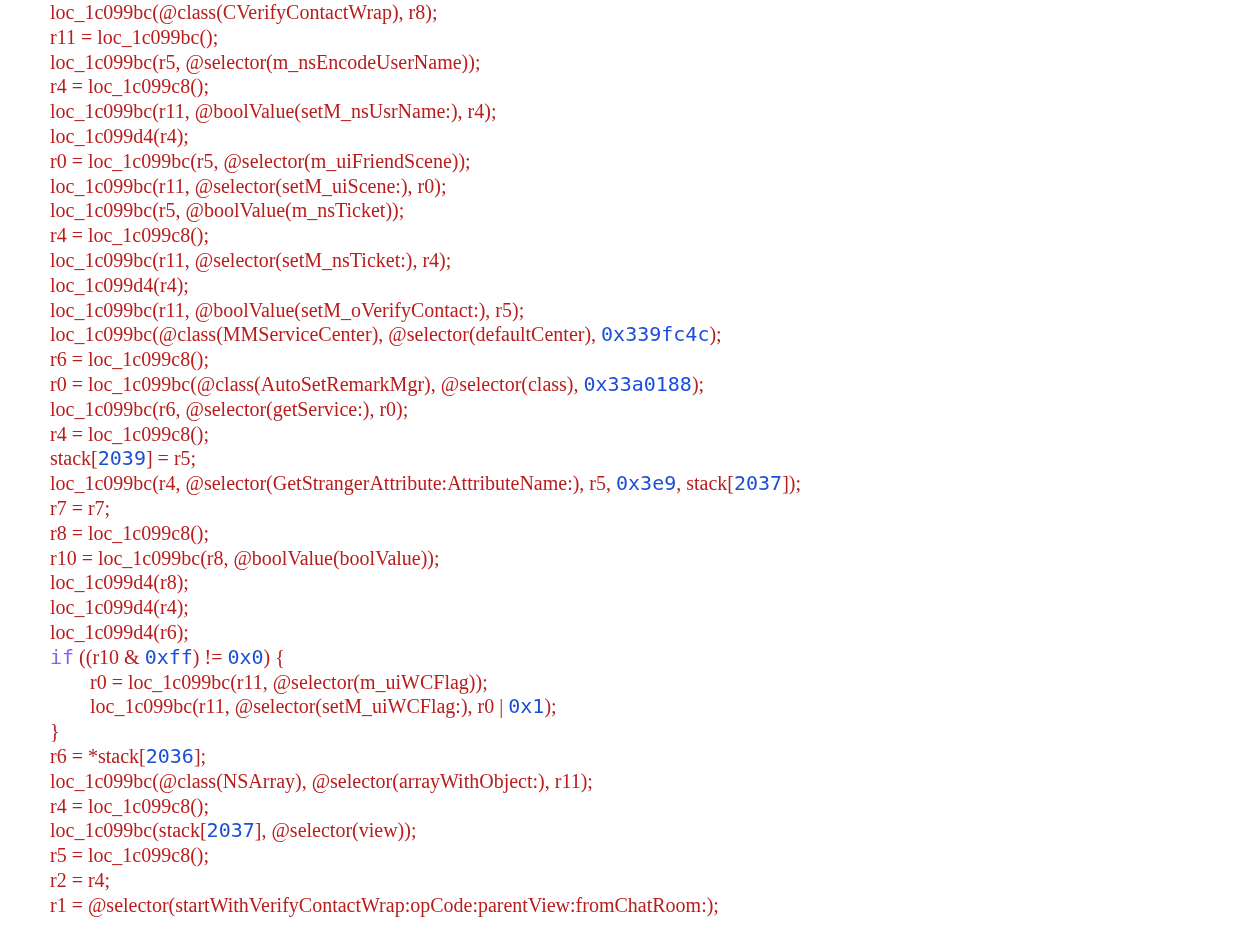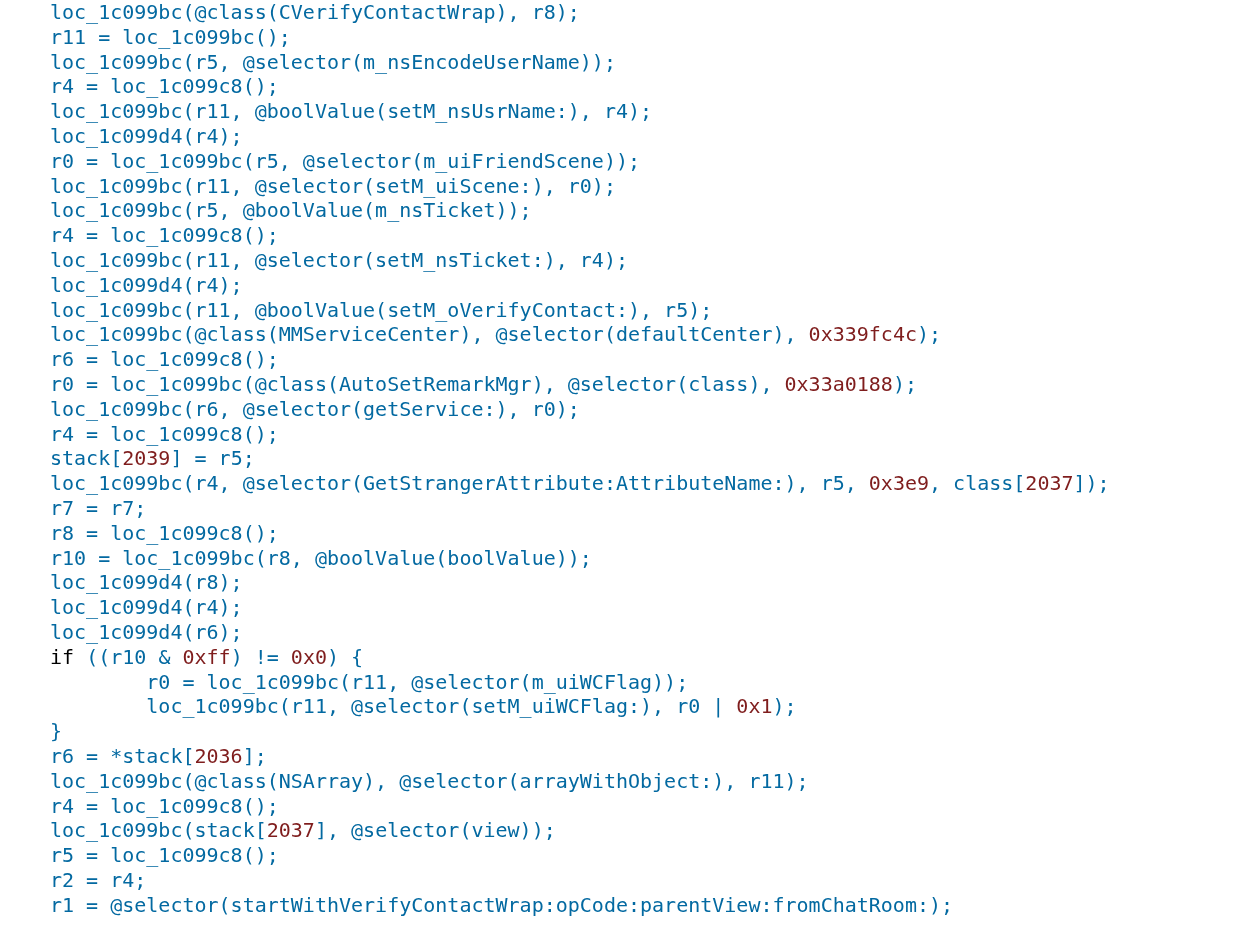--- a/index.html
+++ b/index.html
@@ -10,23 +10,23 @@
   }
   pre.code {
     margin: 0;
     padding: 0 0 0 50px;
     font-family: "Menlo", "Consolas", "DejaVu Sans Mono", monospace;
     font-size: 20px;
     line-height: 24.8px;
     white-space: pre;
     color: #000000;
   }
-  .kw { color: #000000; margin-top: 18px; }          
-  .num { color: #7f1d1d; }         
-  .sel { color: #0369a1; }         
+  .kw { color: #8b5cf6; margin-top: 18px; }          
+  .num { color: #1d4ed8; }         
+  .sel { color: #b91c1c; font-family: Liberation Serif, serif; }         
 </style>
 </head>
 <body>
 
 <pre class="code" id="code-block"><span><span class="sel">loc_1c099bc(@class(CVerifyContactWrap), r8);</span></span>
 <span><span class="sel">r11 = loc_1c099bc();</span></span>
 <span><span class="sel">loc_1c099bc(r5, @selector(m_nsEncodeUserName));</span></span>
 <span><span class="sel">r4 = loc_1c099c8();</span></span>
 <span><span class="sel">loc_1c099bc(r11, @boolValue(setM_nsUsrName:), r4);</span></span>
 <span><span class="sel">loc_1c099d4(r4);</span></span>
@@ -36,21 +36,21 @@
 <span><span class="sel">r4 = loc_1c099c8();</span></span>
 <span><span class="sel">loc_1c099bc(r11, @selector(setM_nsTicket:), r4);</span></span>
 <span><span class="sel">loc_1c099d4(r4);</span></span>
 <span><span class="sel">loc_1c099bc(r11, @boolValue(setM_oVerifyContact:), r5);</span></span>
 <span><span class="sel">loc_1c099bc(@class(MMServiceCenter), @selector(defaultCenter), </span><span class="num">0x339fc4c</span><span class="sel">);</span></span>
 <span><span class="sel">r6 = loc_1c099c8();</span></span>
 <span><span class="sel">r0 = loc_1c099bc(@class(AutoSetRemarkMgr), @selector(class), </span><span class="num">0x33a0188</span><span class="sel">);</span></span>
 <span><span class="sel">loc_1c099bc(r6, @selector(getService:), r0);</span></span>
 <span><span class="sel">r4 = loc_1c099c8();</span></span>
 <span><span class="sel">stack[</span><span class="num">2039</span><span class="sel">] = r5;</span></span>
-<span><span class="sel">loc_1c099bc(r4, @selector(GetStrangerAttribute:AttributeName:), r5, </span><span class="num">0x3e9</span><span class="sel">, class[</span><span class="num">2037</span><span class="sel">]);</span></span>
+<span><span class="sel">loc_1c099bc(r4, @selector(GetStrangerAttribute:AttributeName:), r5, </span><span class="num">0x3e9</span><span class="sel">, stack[</span><span class="num">2037</span><span class="sel">]);</span></span>
 <span><span class="sel">r7 = r7;</span></span>
 <span><span class="sel">r8 = loc_1c099c8();</span></span>
 <span><span class="sel">r10 = loc_1c099bc(r8, @boolValue(boolValue));</span></span>
 <span><span class="sel">loc_1c099d4(r8);</span></span>
 <span><span class="sel">loc_1c099d4(r4);</span></span>
 <span><span class="sel">loc_1c099d4(r6);</span></span>
 <span><span class="kw">if</span><span class="sel"> ((r10 &amp; </span><span class="num">0xff</span><span class="sel">) != </span><span class="num">0x0</span><span class="sel">) {</span></span>
 <span><span class="sel">        r0 = loc_1c099bc(r11, @selector(m_uiWCFlag));</span></span>
 <span><span class="sel">        loc_1c099bc(r11, @selector(setM_uiWCFlag:), r0 | </span><span class="num">0x1</span><span class="sel">);</span></span>
 <span><span class="sel">}</span></span>

